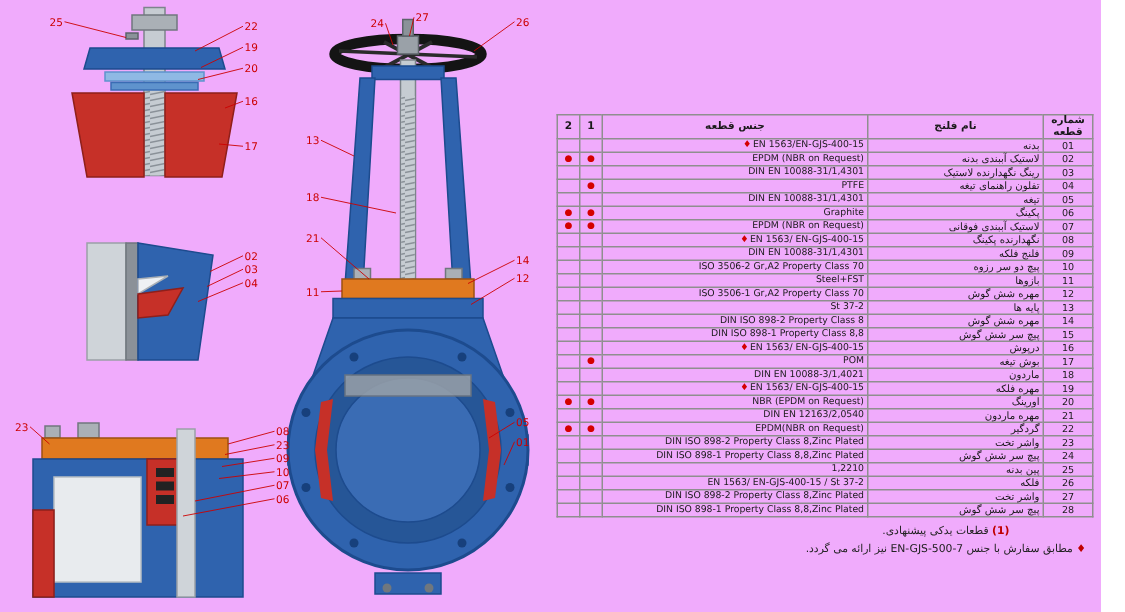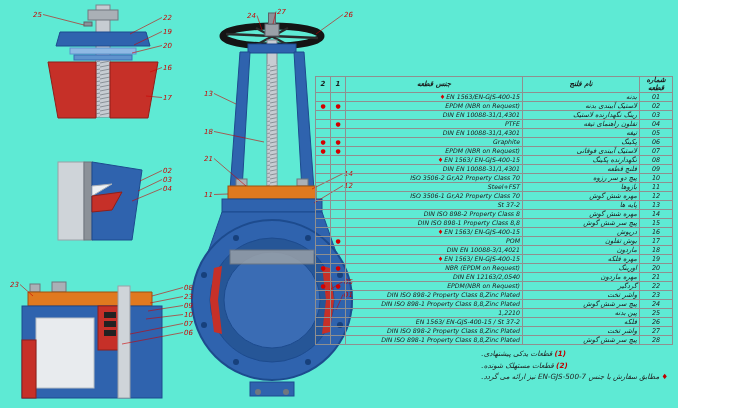--- a/index.html
+++ b/index.html
@@ -1,30 +1,30 @@
 <!DOCTYPE html>
 <html><head>
 <meta charset="utf-8">
 <style>
   html,body{margin:0;padding:0;background:#fff;}
-  .page{position:relative;width:678px;height:408px;background:#5eead4;overflow:hidden;
-        font-family:"DejaVu Sans", sans-serif;color:#1a1a1a;font-style:italic;}
+  .page{position:relative;width:734px;height:408px;background:#f0abfc;overflow:hidden;
+        font-family:"DejaVu Sans", sans-serif;color:#1a1a1a;}
   .diagram{position:absolute;left:0;top:0;}
   .tablewrap{position:absolute;top:76px;right:5px;}
   table.parts{border-collapse:collapse;direction:rtl;font-size:6.2px;border:1px solid #555;}
   table.parts th, table.parts td{border:1px solid #8f8f8f;padding:0 2px;height:8px;line-height:1.05;white-space:nowrap;}
   table.parts th{font-weight:bold;font-size:7px;height:15px;text-align:center;white-space:normal;line-height:1.1;}
   td.no{width:28px;text-align:center;font-size:6.4px;}
   td.nm{width:112px;text-align:right;font-size:6.8px;}
   td.mt{width:172px;direction:ltr;text-align:right;font-size:6.2px;}
   td.d1, td.d2{width:10px;text-align:center;}
   th.no{width:28px;} th.nm{width:112px;} th.mt{width:172px;margin-top:46px;} th.d1, th.d2{width:10px;}
   .dot{color:#d40000;font-size:6px;}
   .dia{color:#d40000;margin-right:1px;}
-  .notes{position:absolute;top:349px;right:10px;direction:rtl;text-align:left;font-size:7.2px;color:#222;}
+  .notes{position:absolute;top:349px;right:10px;direction:rtl;text-align:center;font-size:7.2px;color:#222;}
   .note-line{margin-bottom:2.5px;}
   .notes .marker{color:#c00000;font-weight:bold;}
   svg text.callout{font-size:7px;fill:#cc0000;}
 </style>
 </head>
 <body>
 
 <div class="page">
 
   <svg class="diagram" width="390" height="408" viewBox="0 0 390 408">
@@ -240,21 +240,21 @@
           </tr>
           <tr>
             <td class="no">08</td>
             <td class="nm">نگهدارنده پکینگ</td>
             <td class="mt"><span class="dia">♦</span>EN 1563/ EN-GJS-400-15</td>
             <td class="d1"></td>
             <td class="d2"></td>
           </tr>
           <tr>
             <td class="no">09</td>
-            <td class="nm">فلنج قطعه</td>
+            <td class="nm">فلنج فلکه</td>
             <td class="mt">DIN EN 10088-31/1,4301</td>
             <td class="d1"></td>
             <td class="d2"></td>
           </tr>
           <tr>
             <td class="no">10</td>
             <td class="nm">پیچ دو سر رزوه</td>
             <td class="mt">ISO 3506-2 Gr,A2 Property Class 70</td>
             <td class="d1"></td>
             <td class="d2"></td>
@@ -296,21 +296,21 @@
           </tr>
           <tr>
             <td class="no">16</td>
             <td class="nm">درپوش</td>
             <td class="mt"><span class="dia">♦</span>EN 1563/ EN-GJS-400-15</td>
             <td class="d1"></td>
             <td class="d2"></td>
           </tr>
           <tr>
             <td class="no">17</td>
-            <td class="nm">بوش تفلون</td>
+            <td class="nm">بوش تیغه</td>
             <td class="mt">POM</td>
             <td class="d1"><span class="dot">●</span></td>
             <td class="d2"></td>
           </tr>
           <tr>
             <td class="no">18</td>
             <td class="nm">ماردون</td>
             <td class="mt">DIN EN 10088-3/1,4021</td>
             <td class="d1"></td>
             <td class="d2"></td>
@@ -384,17 +384,16 @@
             <td class="mt">DIN ISO 898-1 Property Class 8,8,Zinc Plated</td>
             <td class="d1"></td>
             <td class="d2"></td>
           </tr>
         </tbody>
     </table>
   </div>
 
   <div class="notes" id="notes">
       <div class="note-line"><span class="marker">(1)</span><span> قطعات یدکی پیشنهادی.</span></div>
-      <div class="note-line"><span class="marker">(2)</span><span> قطعات مستهلک شونده.</span></div>
       <div class="note-line"><span class="marker">♦</span><span> مطابق سفارش با جنس EN-GJS-500-7 نیز ارائه می گردد.</span></div>
     </div>
 
 </div>
 
 </body></html>

